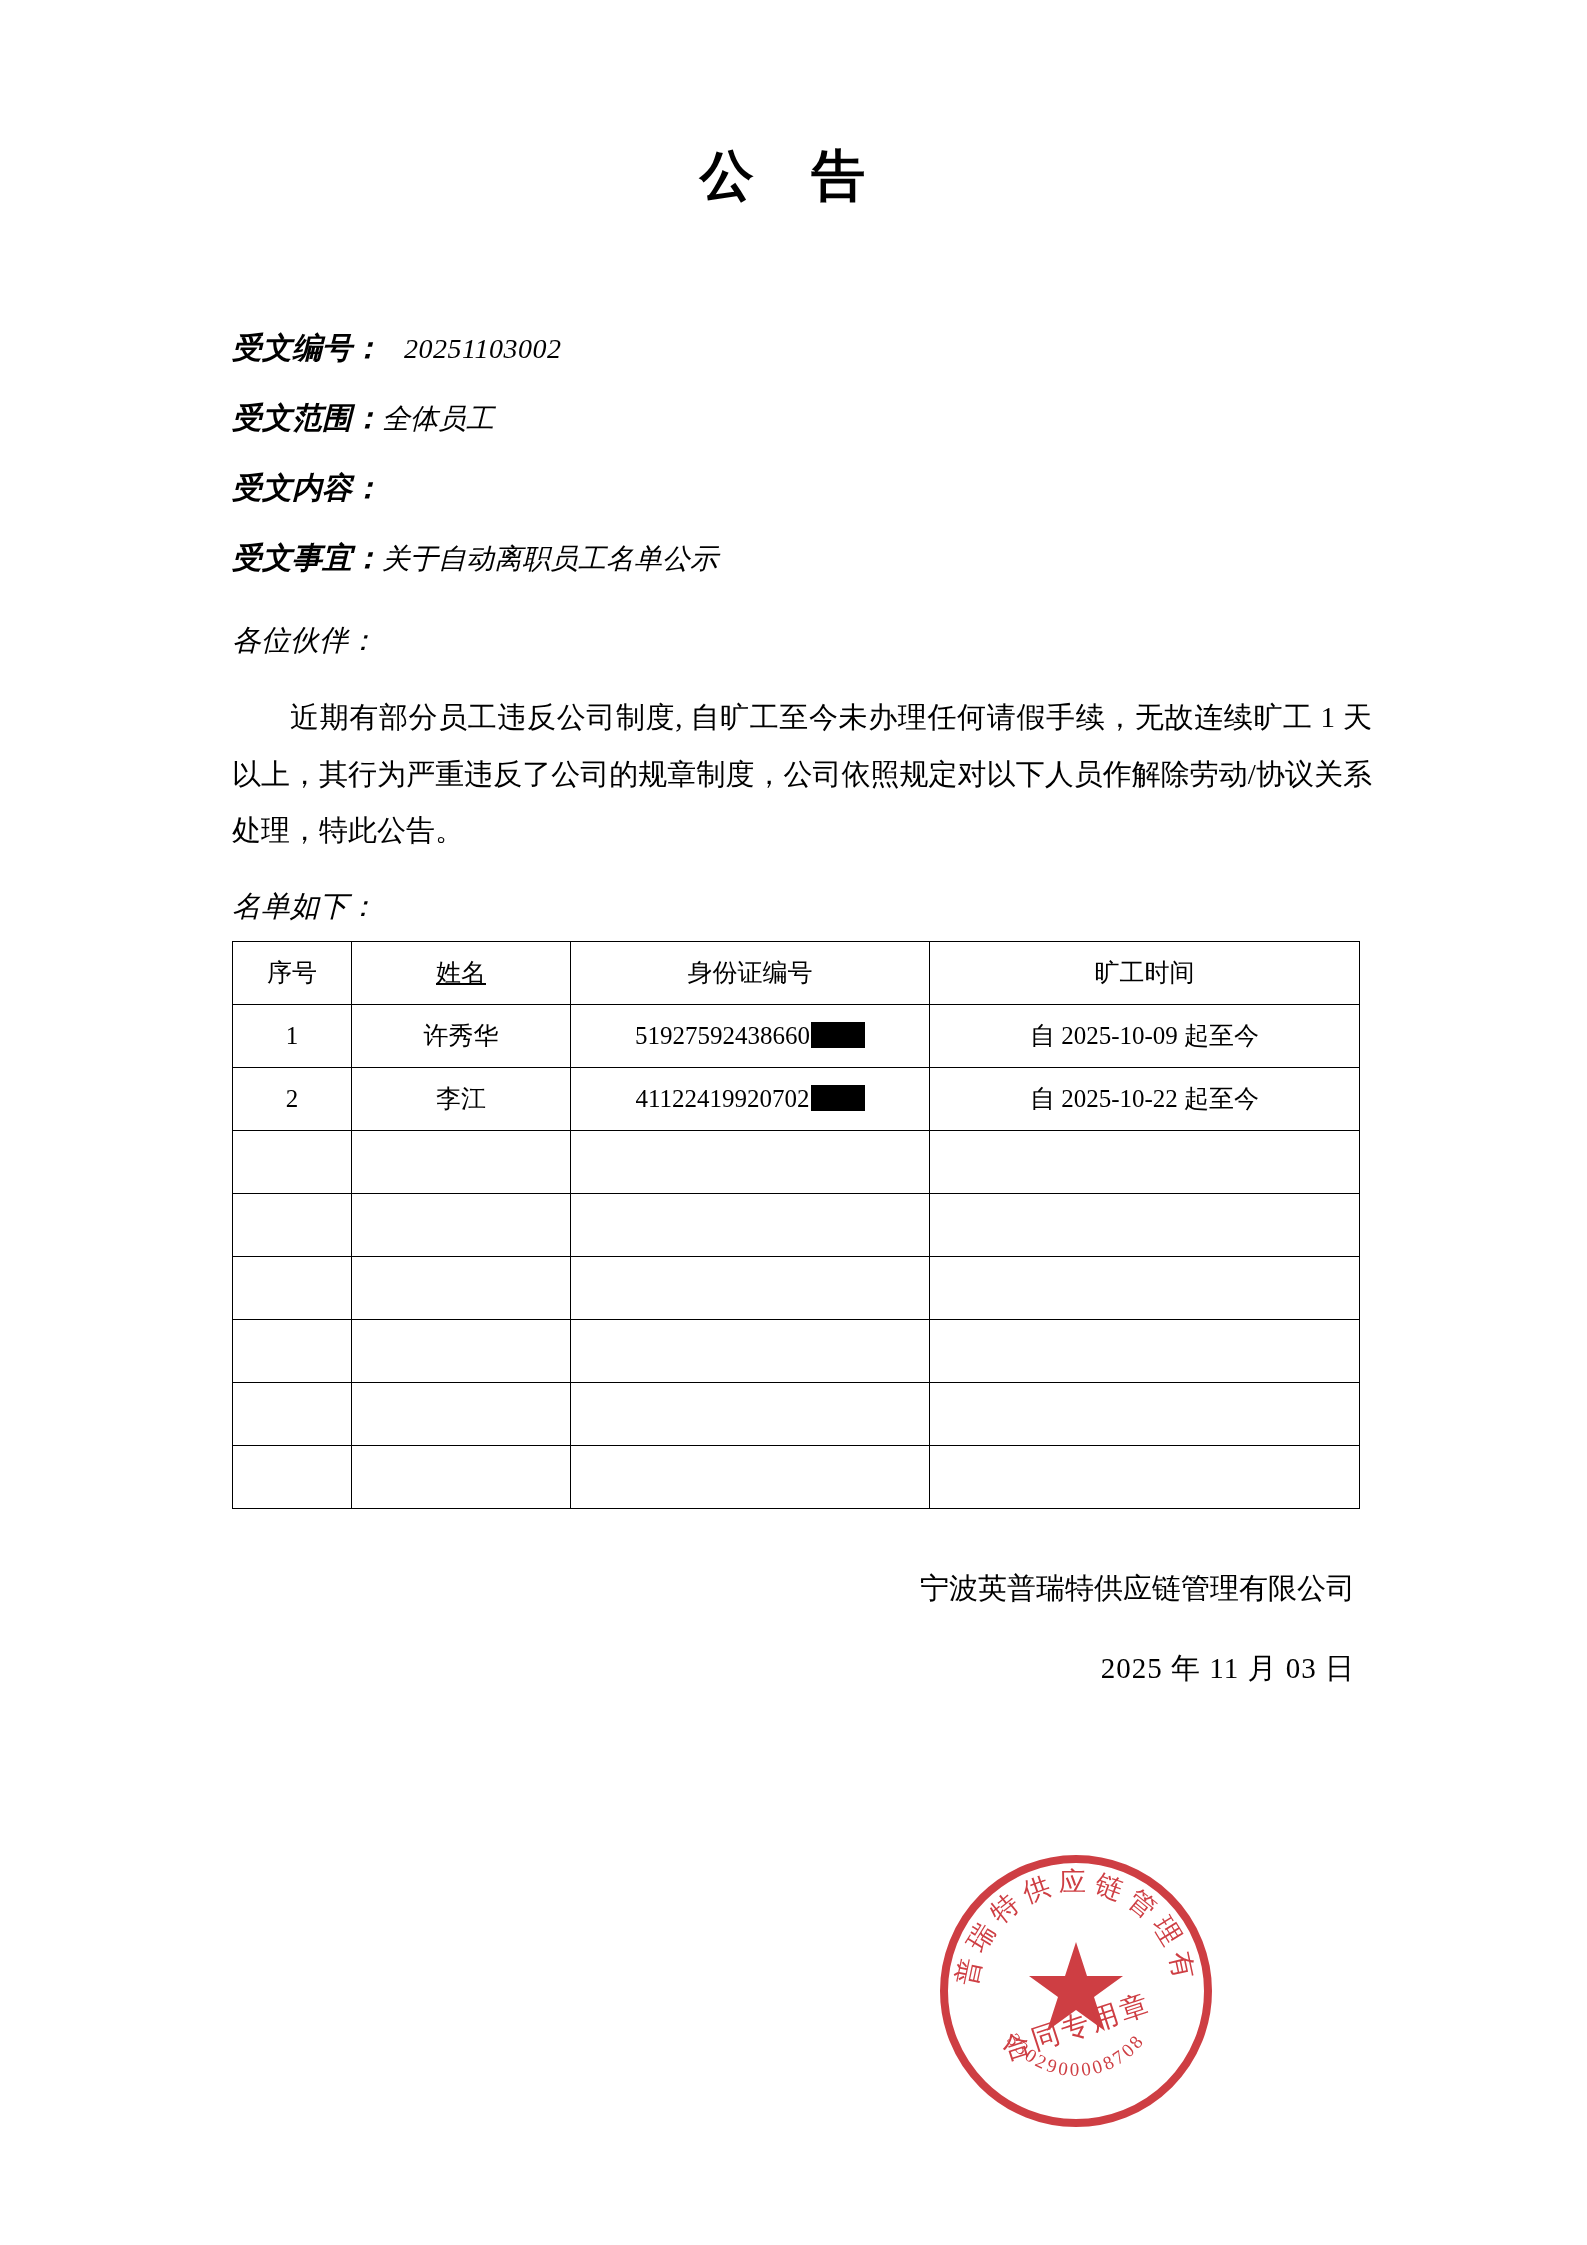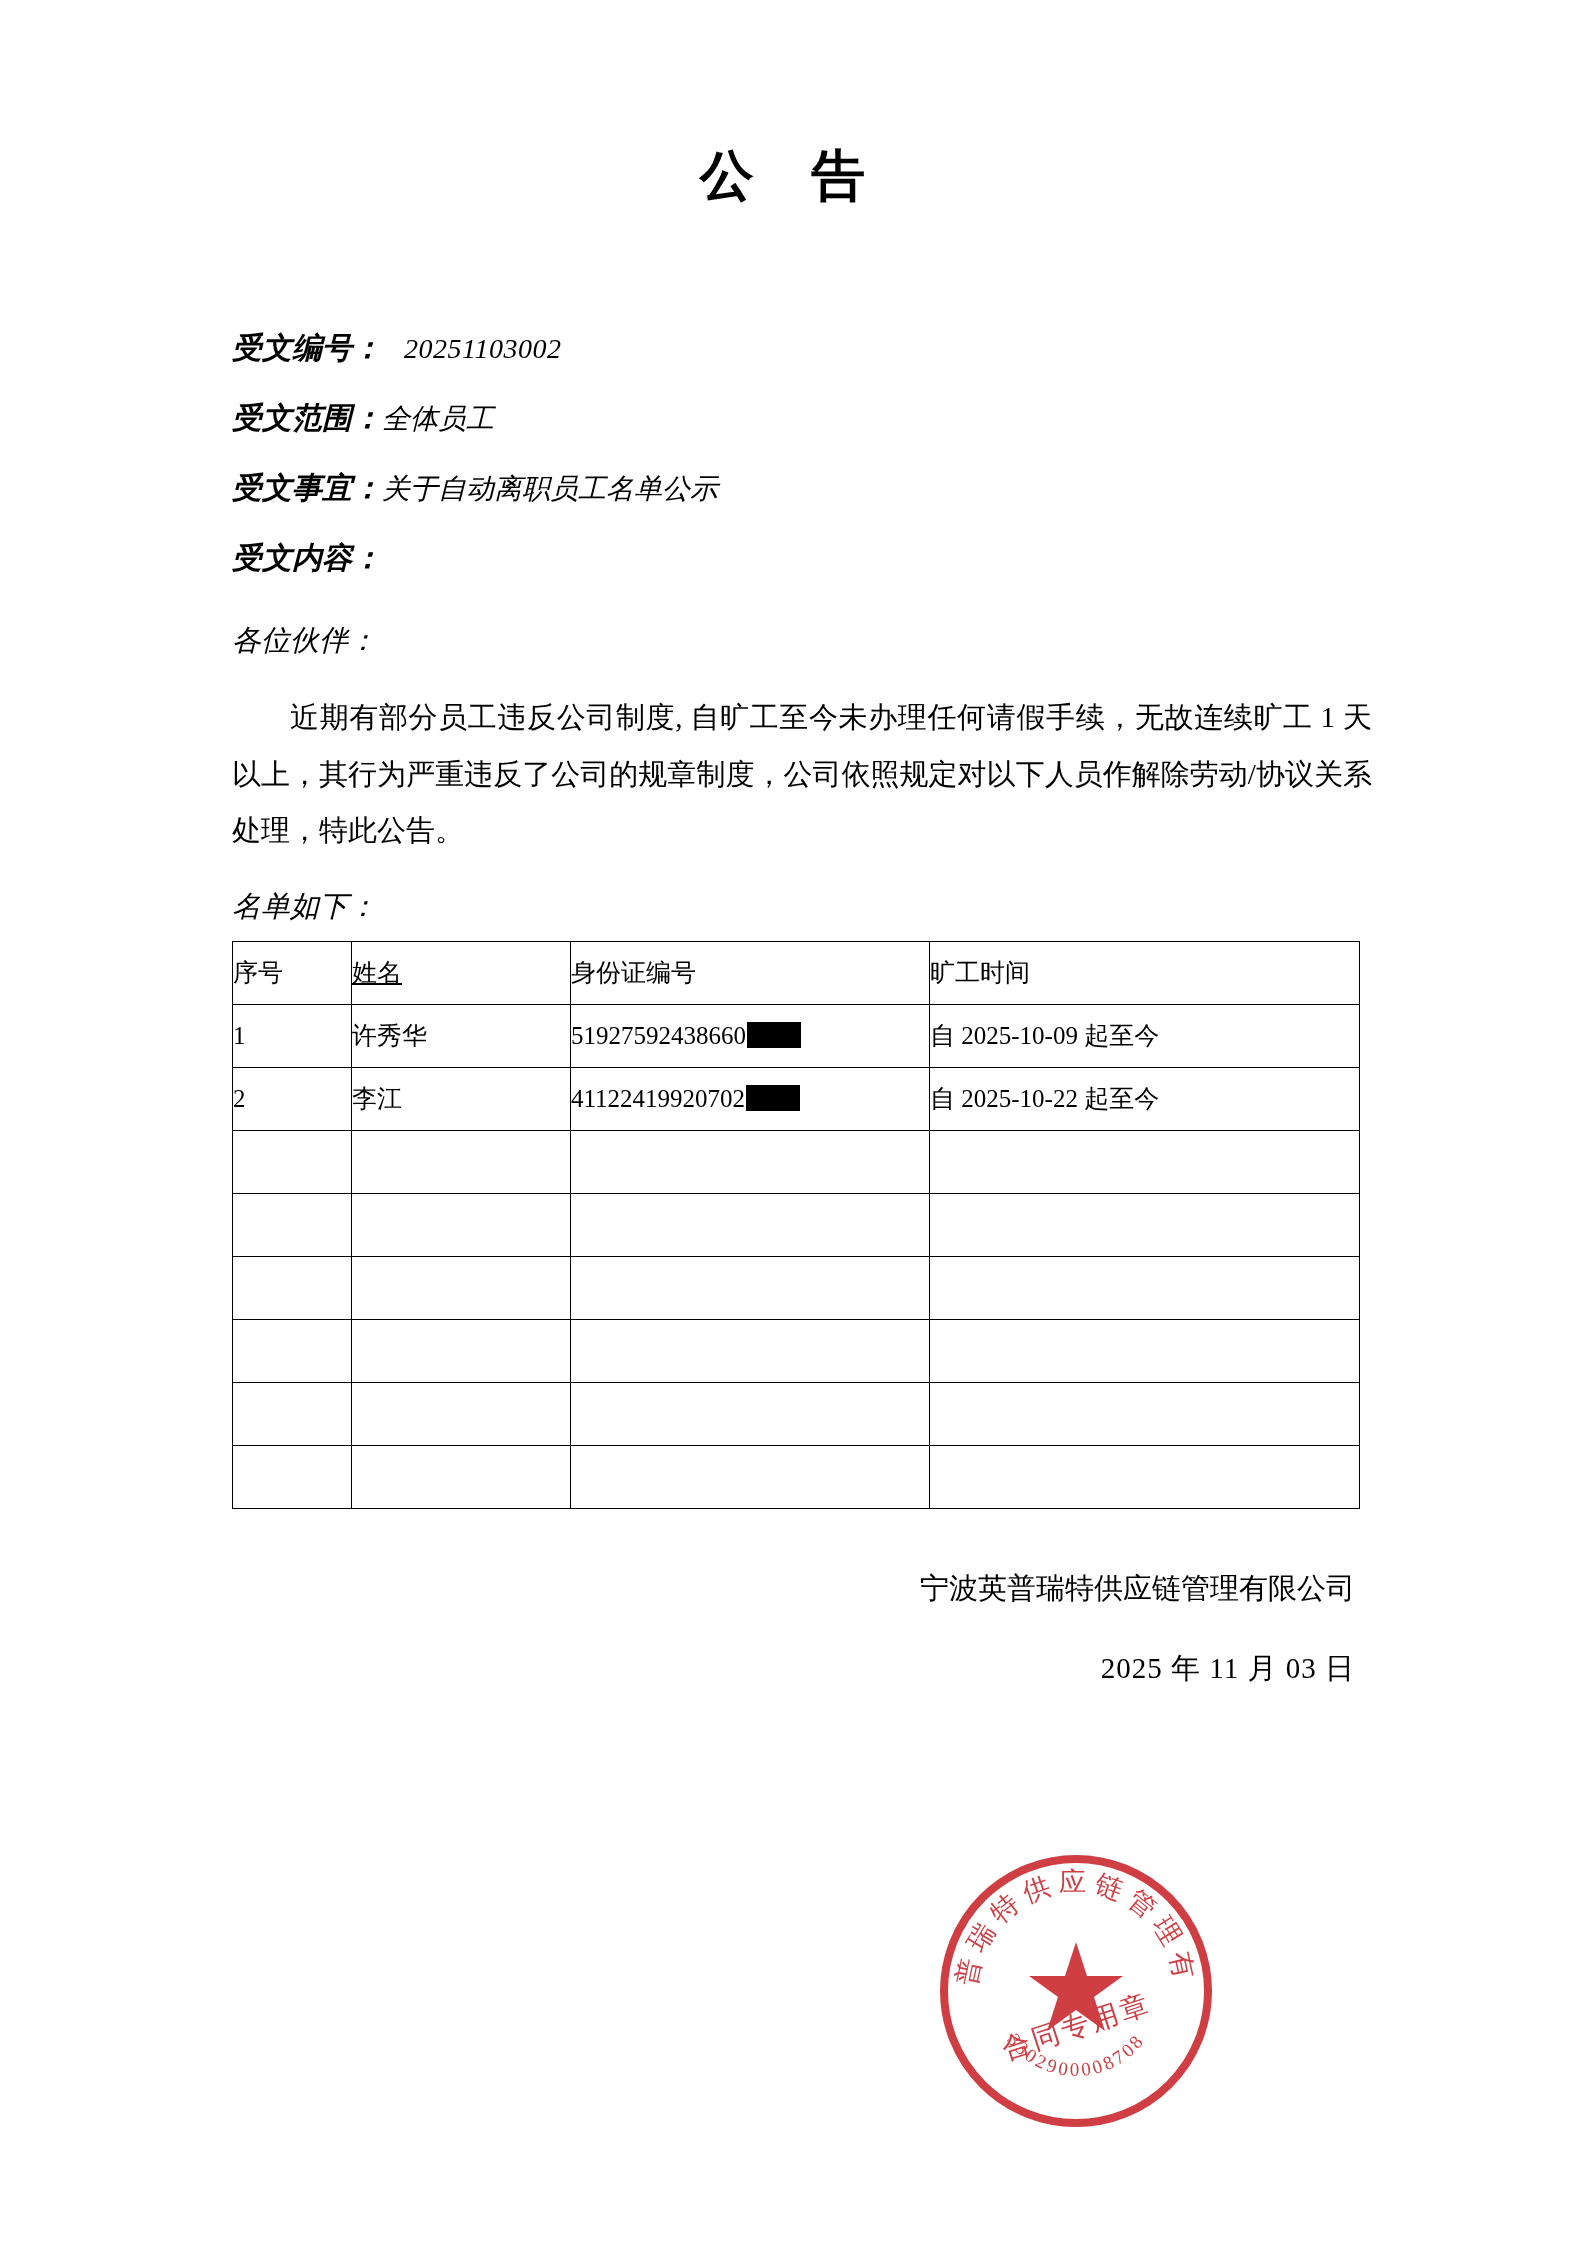--- a/index.html
+++ b/index.html
@@ -79,21 +79,21 @@
   }
   table.name-table {
     border-collapse: collapse;
     margin-left: 232px;
     width: 1123px;
     table-layout: fixed;
   }
   table.name-table td, table.name-table th {
     border: 1px solid #000;
     height: 62px;
-    text-align: left;
+    text-align: center;
     vertical-align: middle;
     font-size: 25px;
     font-weight: normal;
     padding: 0;
   }
   table.name-table th {
     font-size: 25px;
   }
   .col-no { width: 118px; }
   .col-name { width: 218px; text-decoration: underline; }
@@ -146,24 +146,24 @@
   <h1 class="doc-title">公 告</h1>
 
   <div class="meta-block">
     <div class="meta-row">
       <span class="meta-label">受文编号：</span><span class="meta-value num">20251103002</span>
     </div>
     <div class="meta-row">
       <span class="meta-label">受文范围：</span><span class="meta-value">全体员工</span>
     </div>
     <div class="meta-row">
+      <span class="meta-label">受文内容：</span><span class="meta-value"></span>
+    </div>
+    <div class="meta-row">
       <span class="meta-label">受文事宜：</span><span class="meta-value">关于自动离职员工名单公示</span>
-    </div>
-    <div class="meta-row">
-      <span class="meta-label">受文内容：</span><span class="meta-value"></span>
     </div>
   </div>
 
   <div class="salutation">各位伙伴：</div>
 
   <p class="body-para">近期有部分员工违反公司制度, 自旷工至今未办理任何请假手续，无故连续旷工 1 天以上，其行为严重违反了公司的规章制度，公司依照规定对以下人员作解除劳动/协议关系处理，特此公告。</p>
 
   <div class="list-intro">名单如下：</div>
 
   <table class="name-table">

